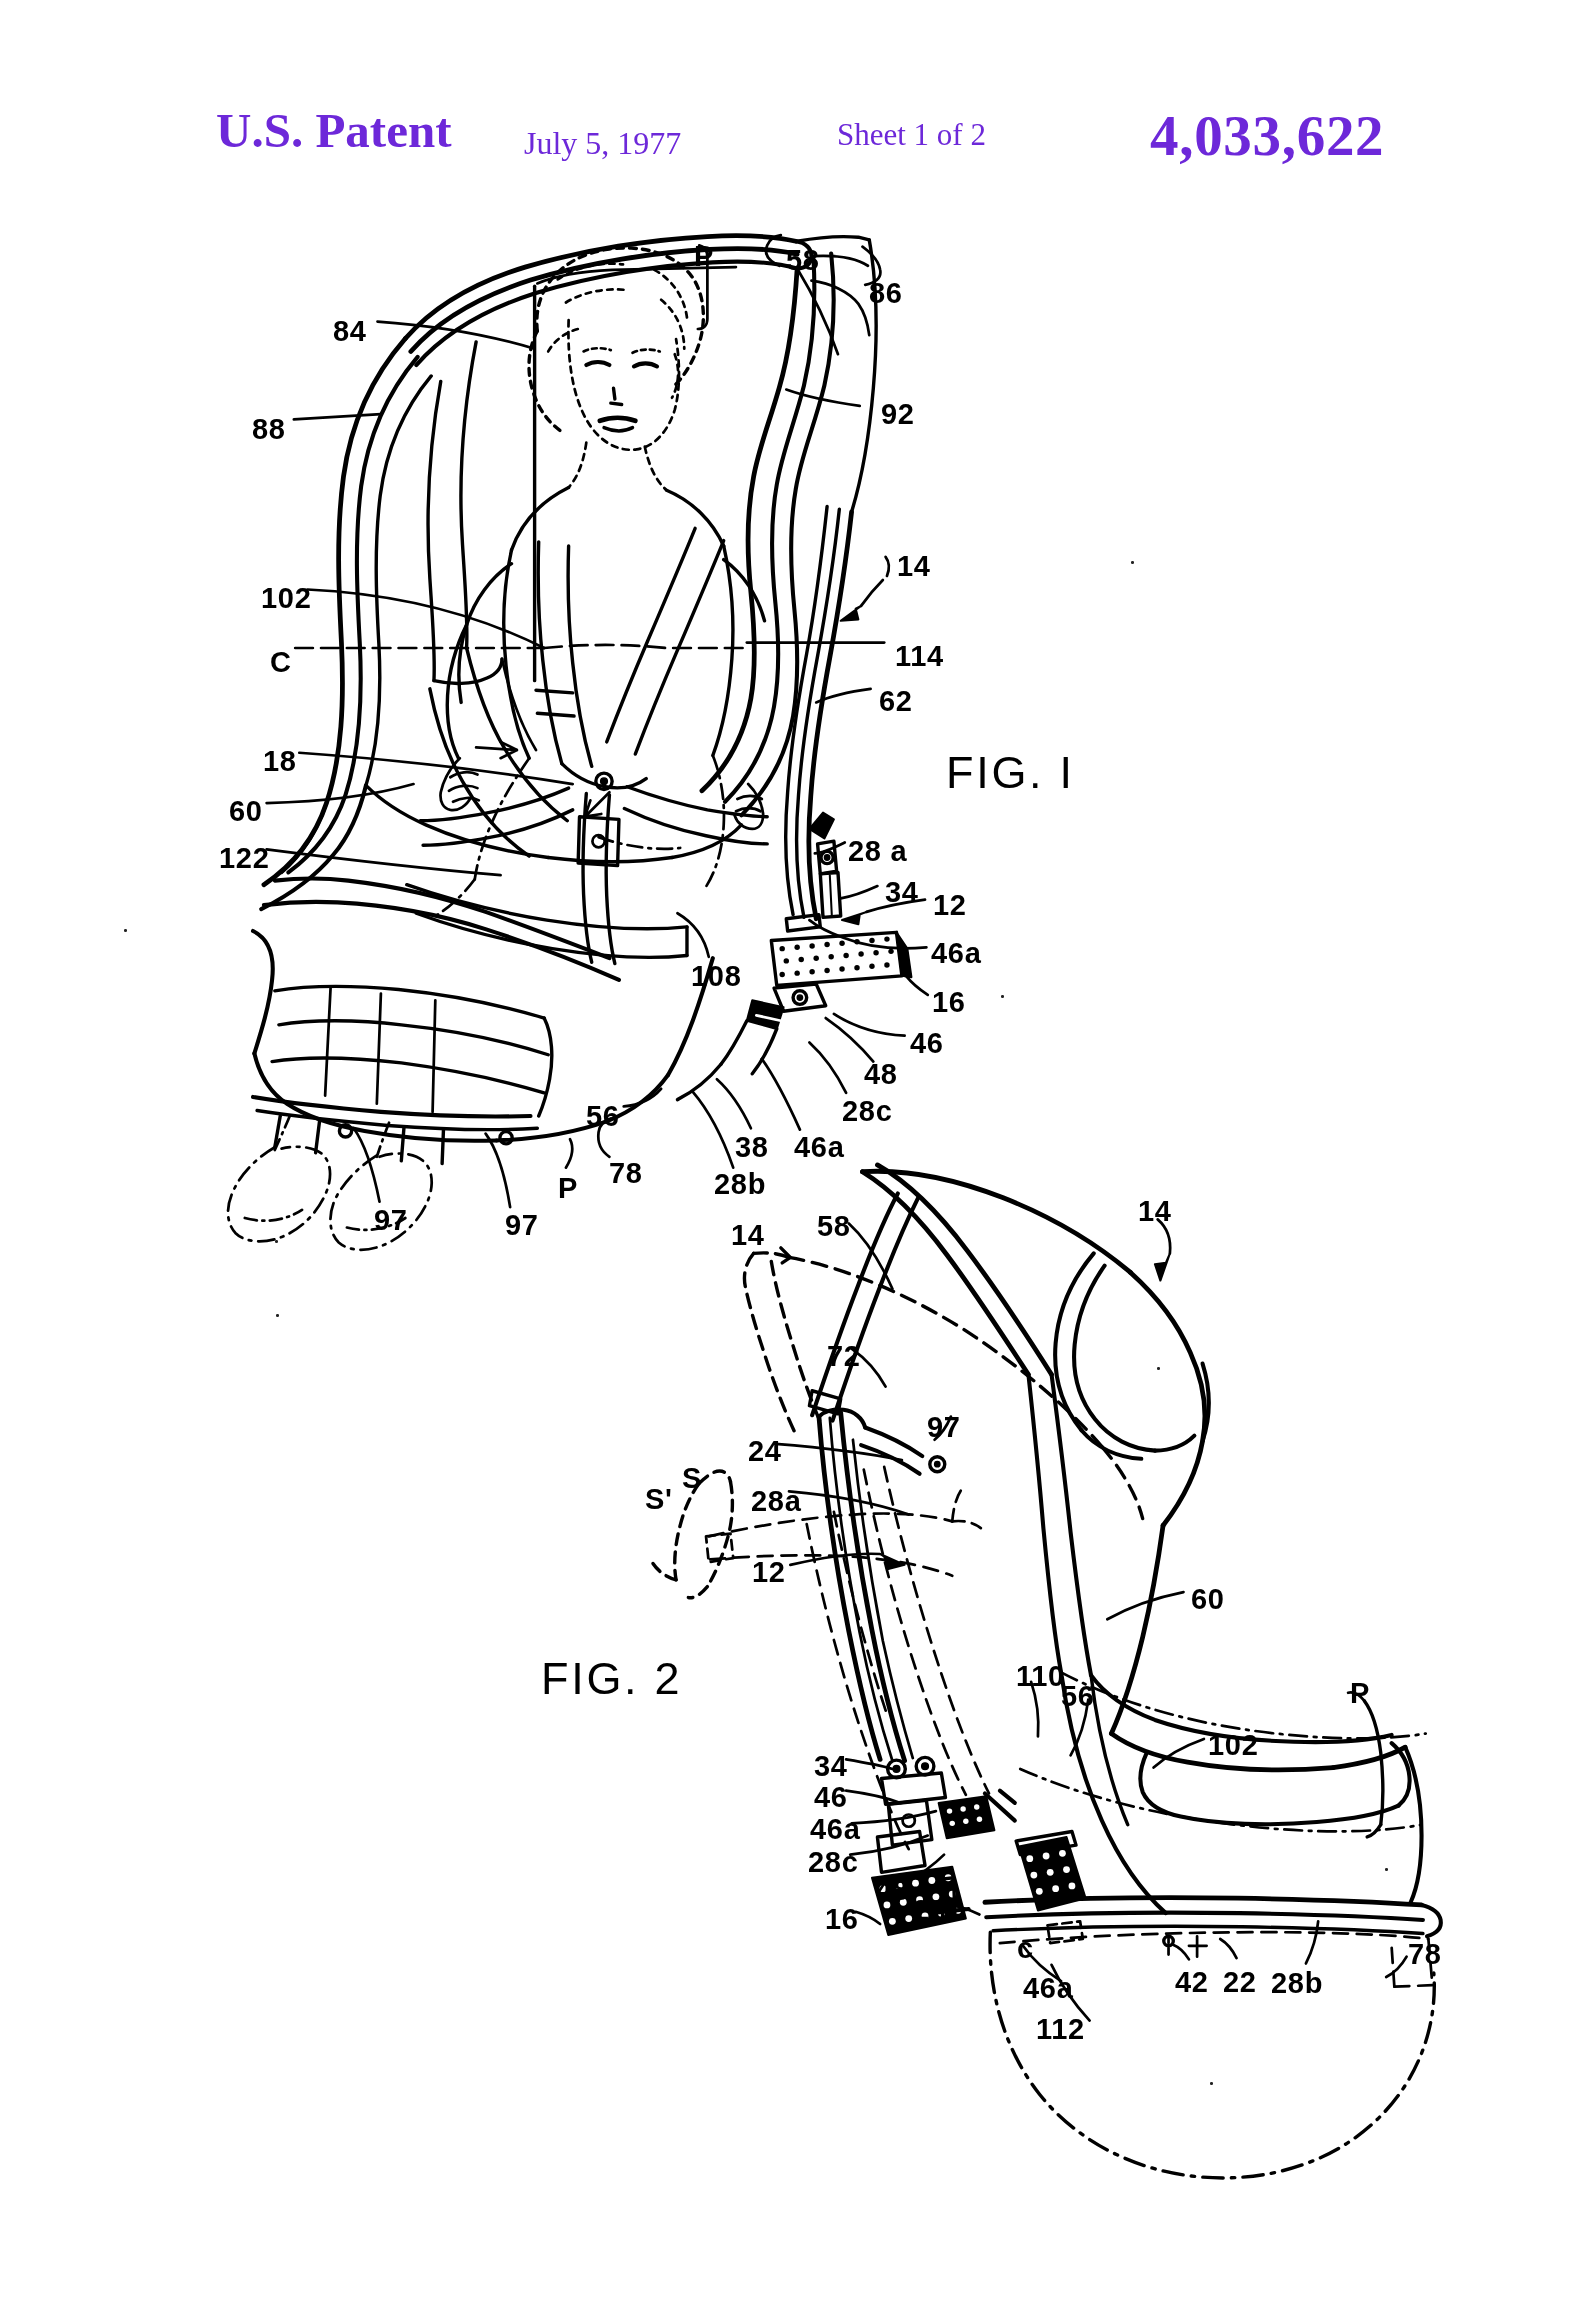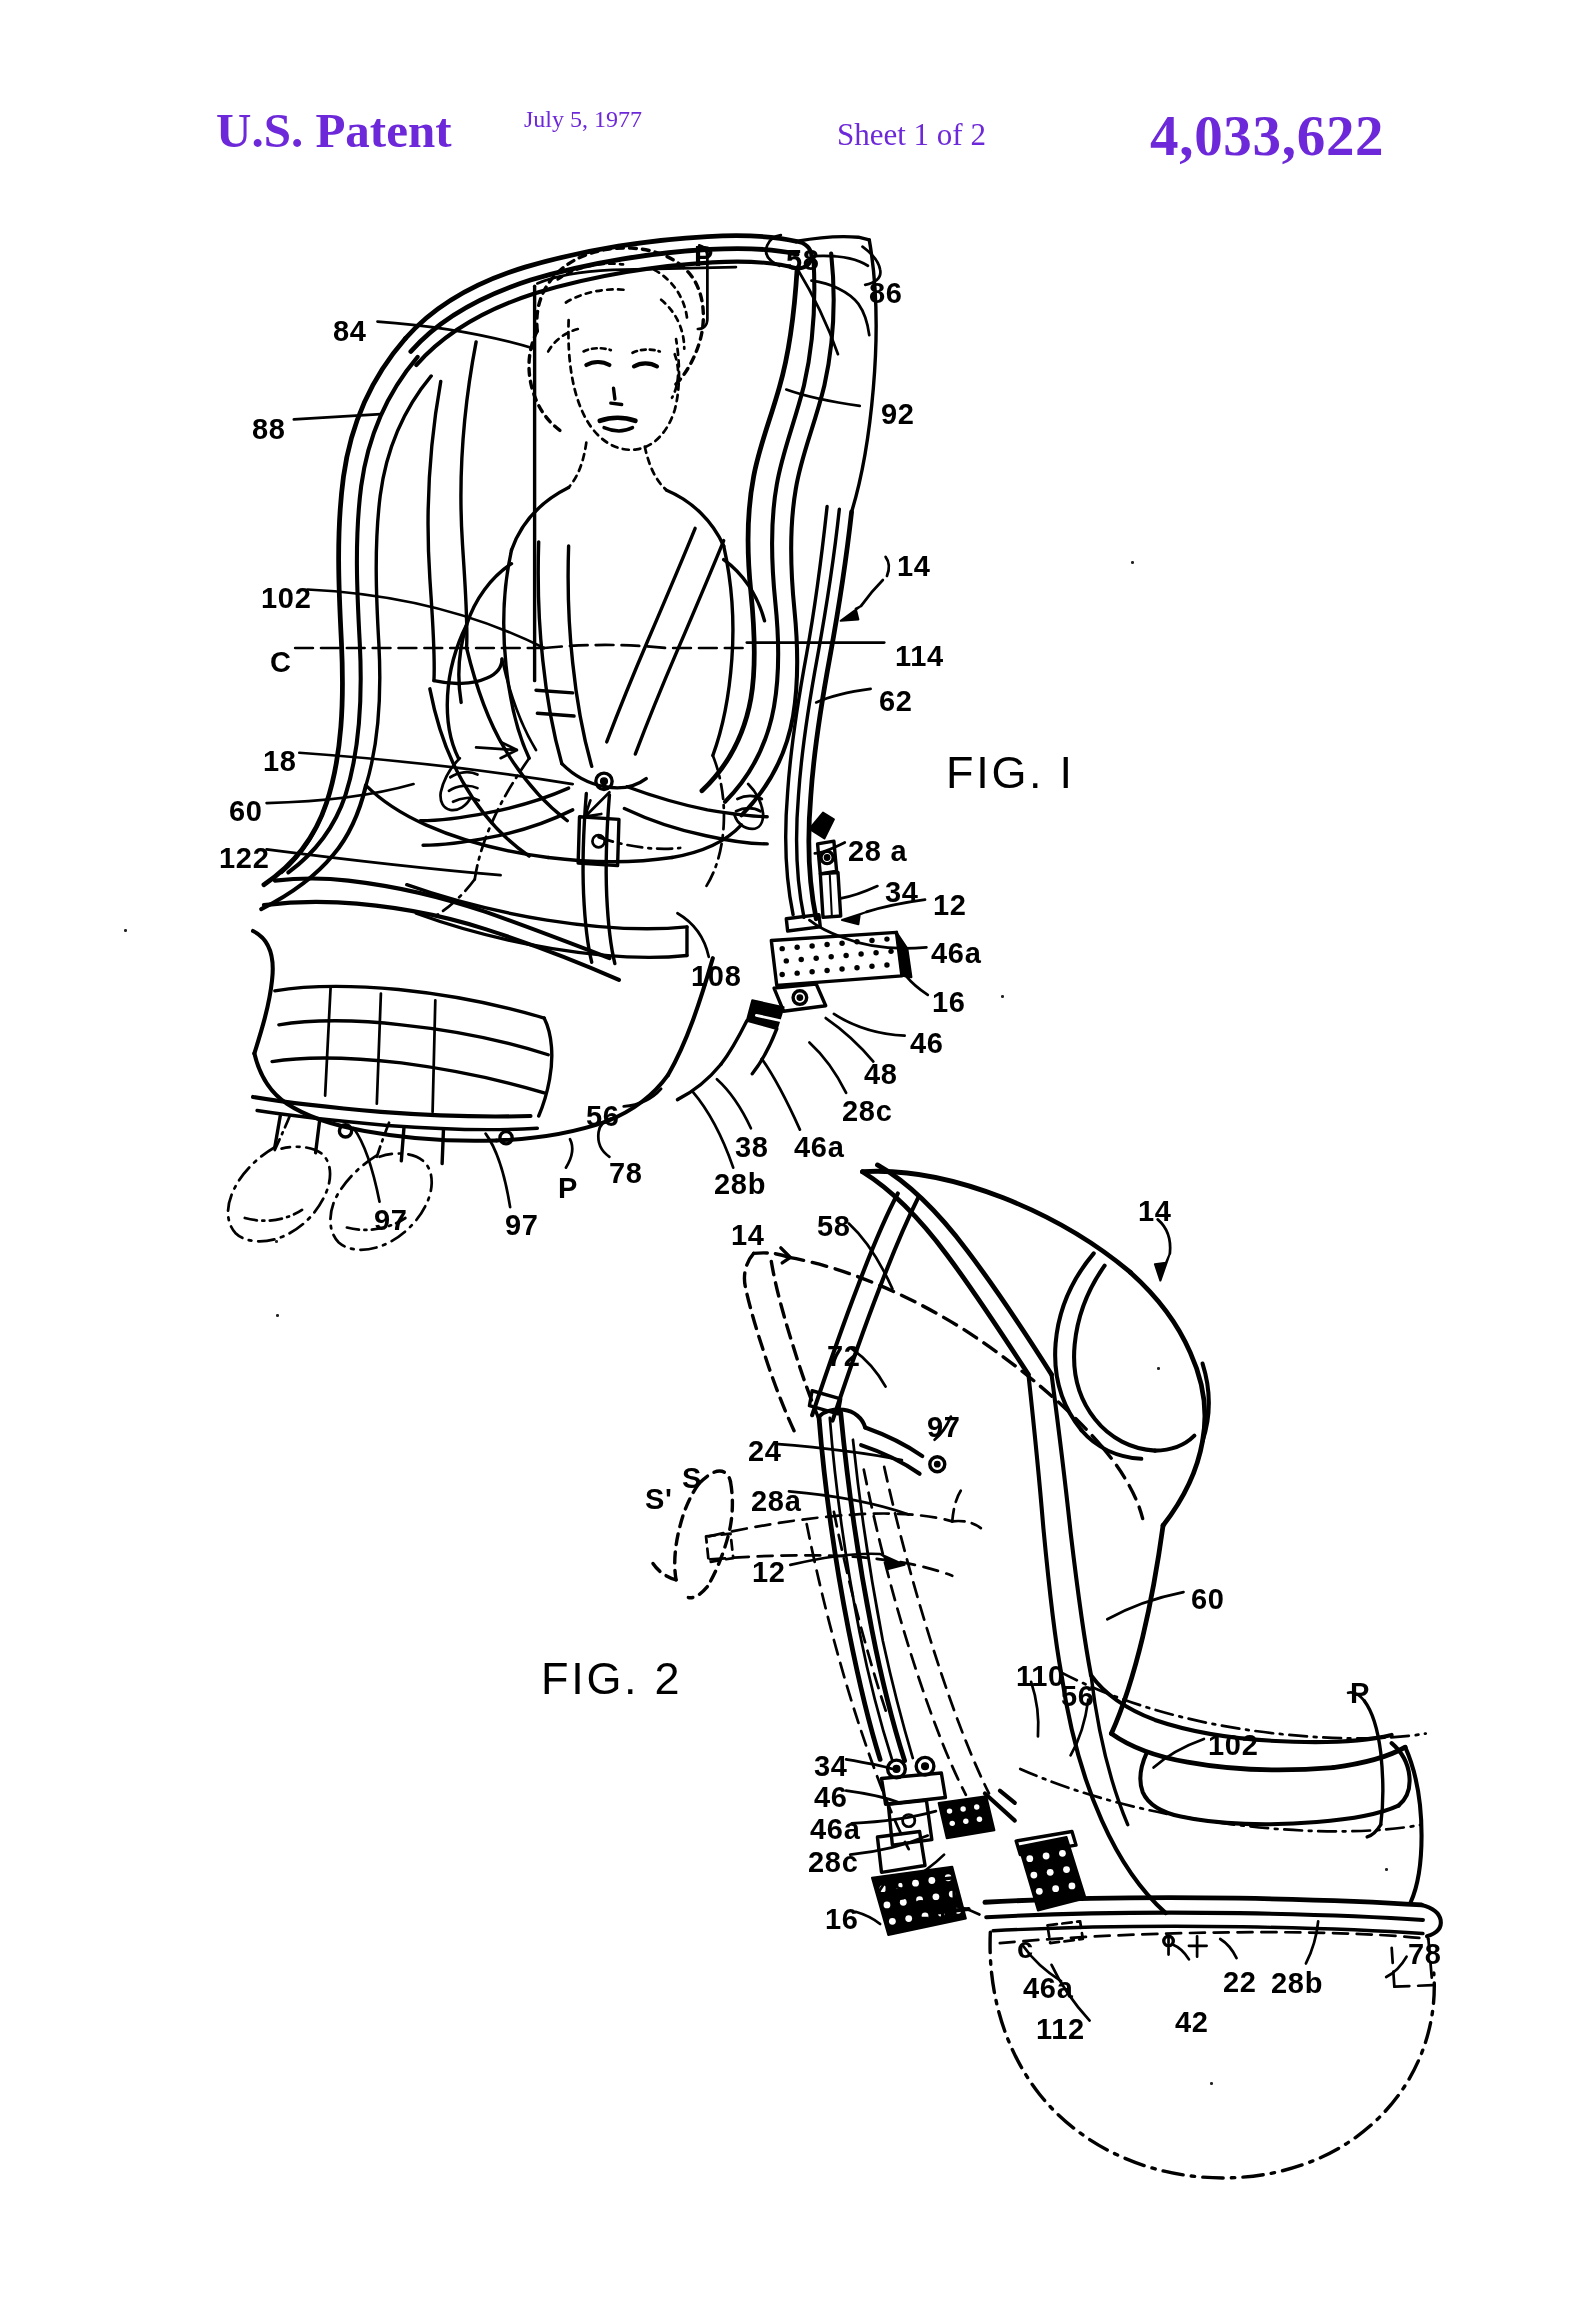--- a/index.html
+++ b/index.html
@@ -32,23 +32,23 @@
   #hdr-office {
     left: 216px;
     top: 6.8px;
     font-family: "Liberation Serif", serif;
     font-weight: bold;
     font-size: 49px;
     letter-spacing: 0px;
   }
   #hdr-date {
     left: 524px;
-    top: 11px;
+    top: 30px;
     font-family: "Liberation Serif", serif;
-    font-size: 24px;
+    font-size: 32px;
   }
   #hdr-sheet {
     left: 837px;
     top: 22px;
     font-family: "Liberation Serif", serif;
     font-size: 31px;
   }
   #hdr-number {
     left: 1150px;
     top: 8.2px;
@@ -646,21 +646,21 @@
       <div class="callout" style="left: 814px; top: 1752px;">34</div>
       <div class="callout" style="left: 814px; top: 1783px;">46</div>
       <div class="callout" style="left: 810px; top: 1815px;">46a</div>
       <div class="callout" style="left: 808px; top: 1848px;">28c</div>
       <div class="callout" style="left: 876px; top: 1876px;">48</div>
       <div class="callout" style="left: 913px; top: 1896px;">22</div>
       <div class="callout" style="left: 825px; top: 1905px;">16</div>
       <div class="callout " style="left: 1017px; top: 1934px;">c</div>
       <div class="callout" style="left: 1023px; top: 1974px;">46a</div>
       <div class="callout" style="left: 1016px; top: 2015px; margin-left: 20px;">112</div>
-      <div class="callout" style="left: 1175px; top: 1968px; margin-top: 40px;">42</div>
+      <div class="callout" style="left: 1175px; top: 1968px;">42</div>
       <div class="callout" style="left: 1223px; top: 1968px;">22</div>
       <div class="callout" style="left: 1271px; top: 1969px;">28b</div>
       <div class="callout" style="left: 1408px; top: 1940px;">78</div>
     </div>
 
 <div class="fig-title" id="fig1-title">FIG. I</div>
 <div class="fig-title" id="fig2-title">FIG. 2</div>
 
 <span class="speck" style="left:1131px; top:561px;"></span>
 <span class="speck" style="left:124px;  top:929px;"></span>

